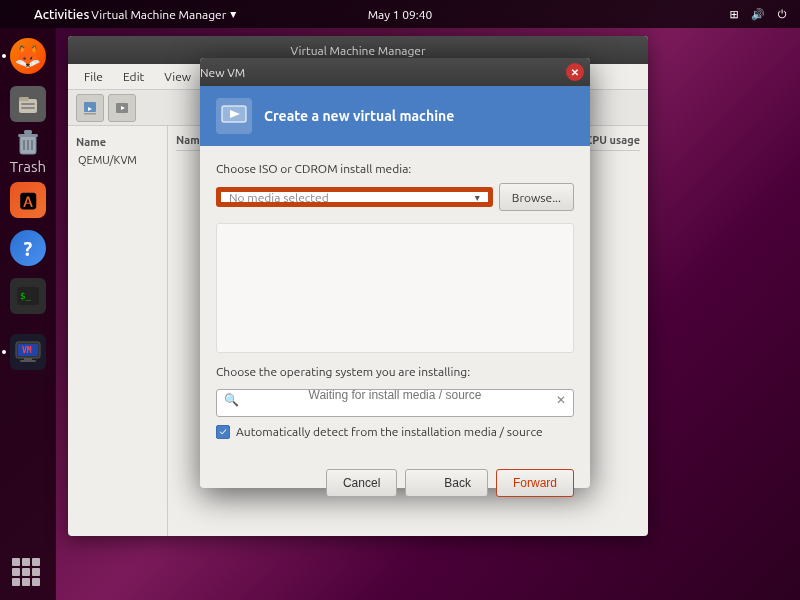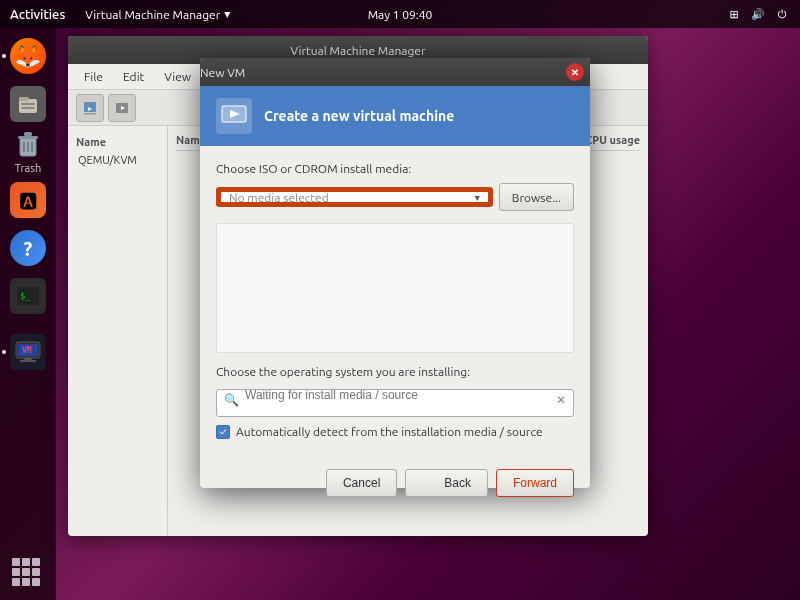--- a/index.html
+++ b/index.html
@@ -30,21 +30,22 @@
       justify-content: space-between;
       padding: 0 10px;
       position: absolute;
       top: 0;
       left: 0;
       z-index: 100;
     }
     .topbar-left {
       display: flex;
       align-items: center;
-      gap: 20px;
+      gap: 2px;
+      margin-left: 24px;
     }
     .topbar-activities {
       color: white;
       font-size: 13px;
       font-weight: 500;
       cursor: pointer;
     }
     .topbar-appname {
       color: white;
       font-size: 12px;
@@ -96,21 +97,21 @@
       border-radius: 8px;
       display: flex;
       flex-direction: column;
       align-items: center;
       justify-content: center;
       cursor: pointer;
       position: relative;
     }
     .launcher-label {
       color: #ccc;
-      font-size: 11px;
+      font-size: 15px;
       margin-top: 2px;
       text-align: left;
     }
     .launcher-dot {
       position: absolute;
       left: -4px;
       top: 50%;
       transform: translateY(-50%);
       width: 4px;
       height: 4px;
@@ -362,20 +363,21 @@
     }
     .newvm-os-input {
       width: 100%;
       height: 28px;
       background: white;
       border: 1px solid #aaa;
       border-radius: 3px;
       padding: 0 28px 15px 28px;
       font-size: 12px;
       color: #999;
+      text-align: center;
     }
     .newvm-os-search-icon {
       position: absolute;
       left: 8px;
       top: 50%;
       transform: translateY(-50%);
       font-size: 12px;
       color: #888;
     }
     .newvm-os-clear-icon {

